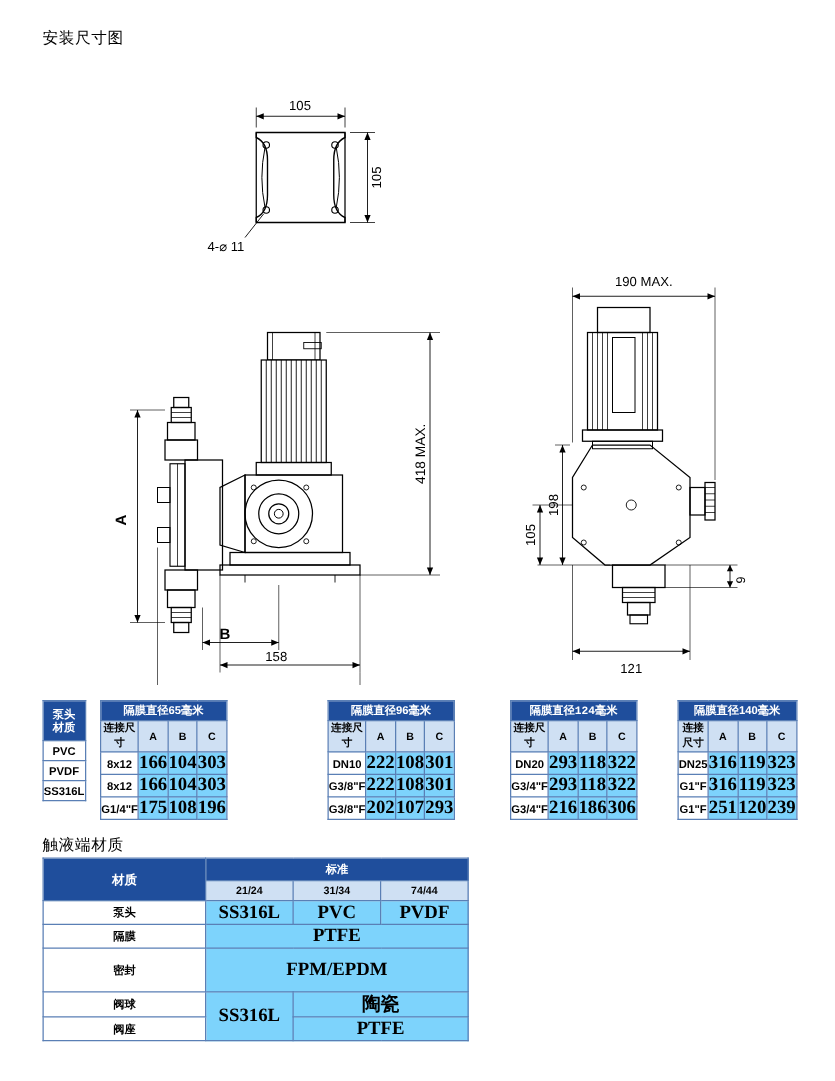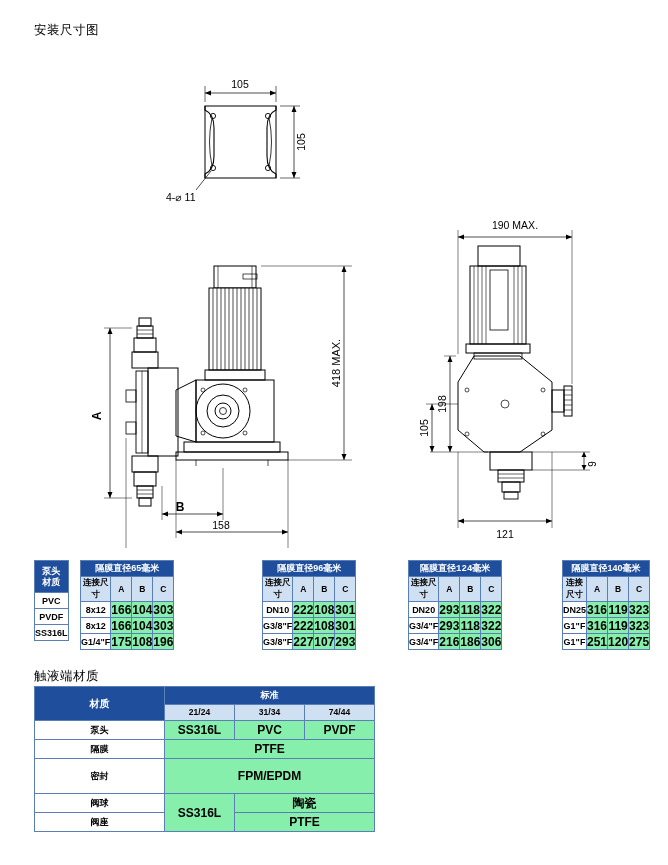--- a/index.html
+++ b/index.html
@@ -36,21 +36,21 @@
   .tbl td, .tbl th {
     border: 1px solid #5a7fb5;
     text-align: center;
     vertical-align: middle;
     padding: 0;
     height: 16px;
     font-weight: bold;
   }
   .hdr-blue { background: #1f4e9c; color: #fff; font-size: 9px; font-weight: bold; }
   .hdr-light { background: #cfe0f3; color: #000; font-size: 8.5px; font-weight: bold; }
-  .cell { background: #86efac; color: #000; font-weight: normal; font-size: 12px; }
+  .cell { background: #7dd3fc; color: #000; font-weight: normal; font-size: 15px; font-family: Liberation Serif, serif; }
   .cell-b { background: #fff; color: #000; font-weight: bold; font-size: 9px; }
 
   
   #dims-wrap { position: absolute; left: 34px; top: 560px; }
   #dims-wrap table { float: left; border-collapse: collapse; }
 
   .g-left td { border: 1px solid #5a7fb5; }
 
   
   #wetted-wrap { position: absolute; left: 34px; top: 686px; }
@@ -352,21 +352,21 @@
         <td class="cell">301</td>
       </tr>
       <tr>
         <td class="cell-b">G3/8"F</td>
         <td class="cell">222</td>
         <td class="cell">108</td>
         <td class="cell">301</td>
       </tr>
       <tr>
         <td class="cell-b">G3/8"F</td>
-        <td class="cell">227</td>
+        <td class="cell">202</td>
         <td class="cell">107</td>
         <td class="cell">293</td>
       </tr>
     </tbody>
       </table>
 
     <table class="tbl" style="position:absolute; left:374px; top:0;">
       <tbody>
           <tr>
         <td class="hdr-blue" colspan="4" style="height:16px;font-family:Liberation Mono, monospace;">隔膜直径124毫米</td>
@@ -391,21 +391,21 @@
       </tr>
       <tr>
         <td class="cell-b">G3/4"F</td>
         <td class="cell">216</td>
         <td class="cell">186</td>
         <td class="cell">306</td>
       </tr>
     </tbody>
       </table>
 
-    <table class="tbl" style="position:absolute; left:528px; top:0;">
+    <table class="tbl" style="position:absolute; left:508px; top:0;">
       <tbody>
           <tr>
         <td class="hdr-blue" colspan="4" style="height:16px;">隔膜直径140毫米</td>
       </tr>
       <tr>
         <td class="hdr-light" style="width:40px;">连接尺寸</td>
         <td class="hdr-light" style="width:28px;">A</td>
         <td class="hdr-light" style="width:26px;">B</td>
         <td class="hdr-light" style="width:30px;">C</td>
       </tr>
@@ -418,21 +418,21 @@
       <tr>
         <td class="cell-b">G1"F</td>
         <td class="cell">316</td>
         <td class="cell">119</td>
         <td class="cell">323</td>
       </tr>
       <tr>
         <td class="cell-b">G1"F</td>
         <td class="cell">251</td>
         <td class="cell">120</td>
-        <td class="cell">275</td>
+        <td class="cell">239</td>
       </tr>
     </tbody>
       </table>
   </div>
 
   <div class="section-title" id="title-wetted">触液端材质</div>
 
   <table class="tbl" id="wetted-wrap">
     <tbody>
         <tr>

